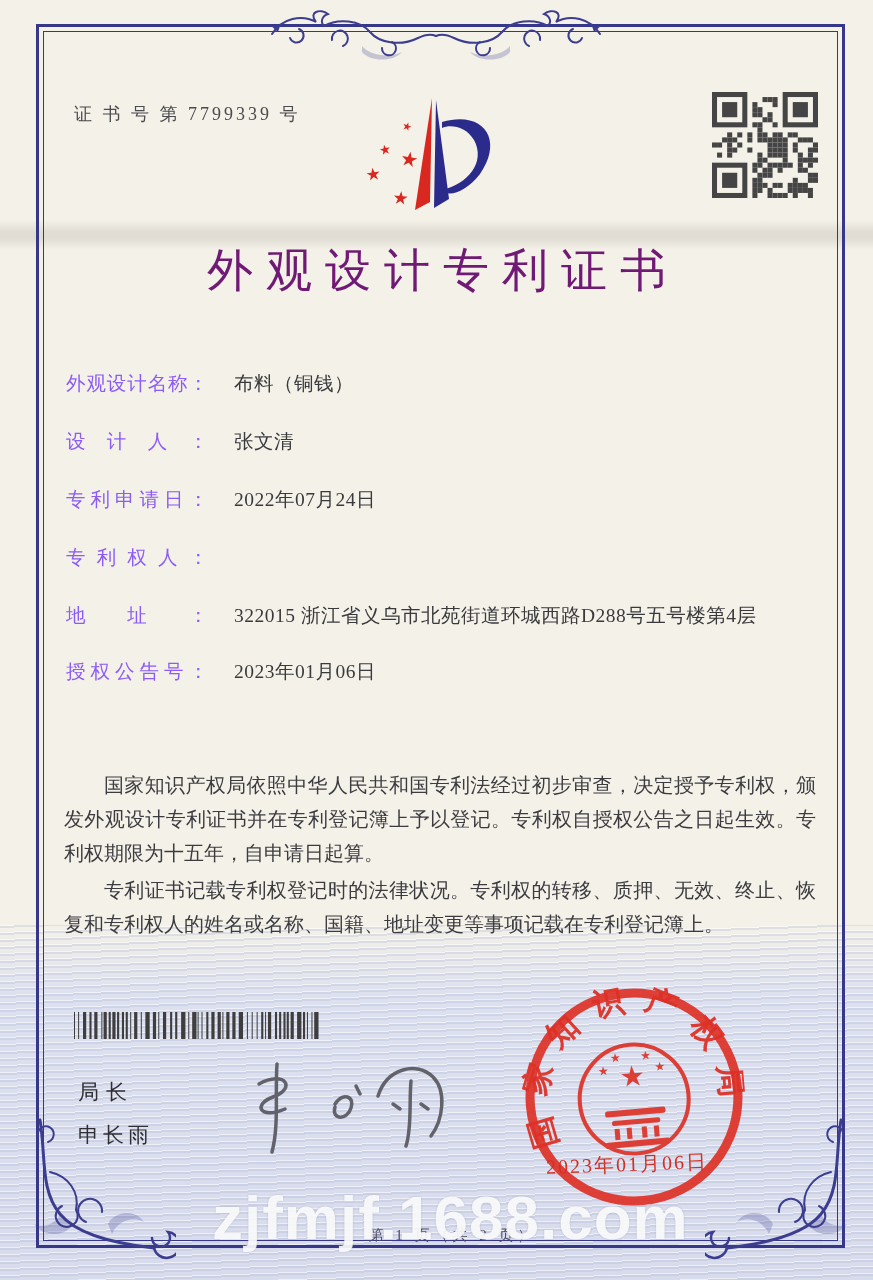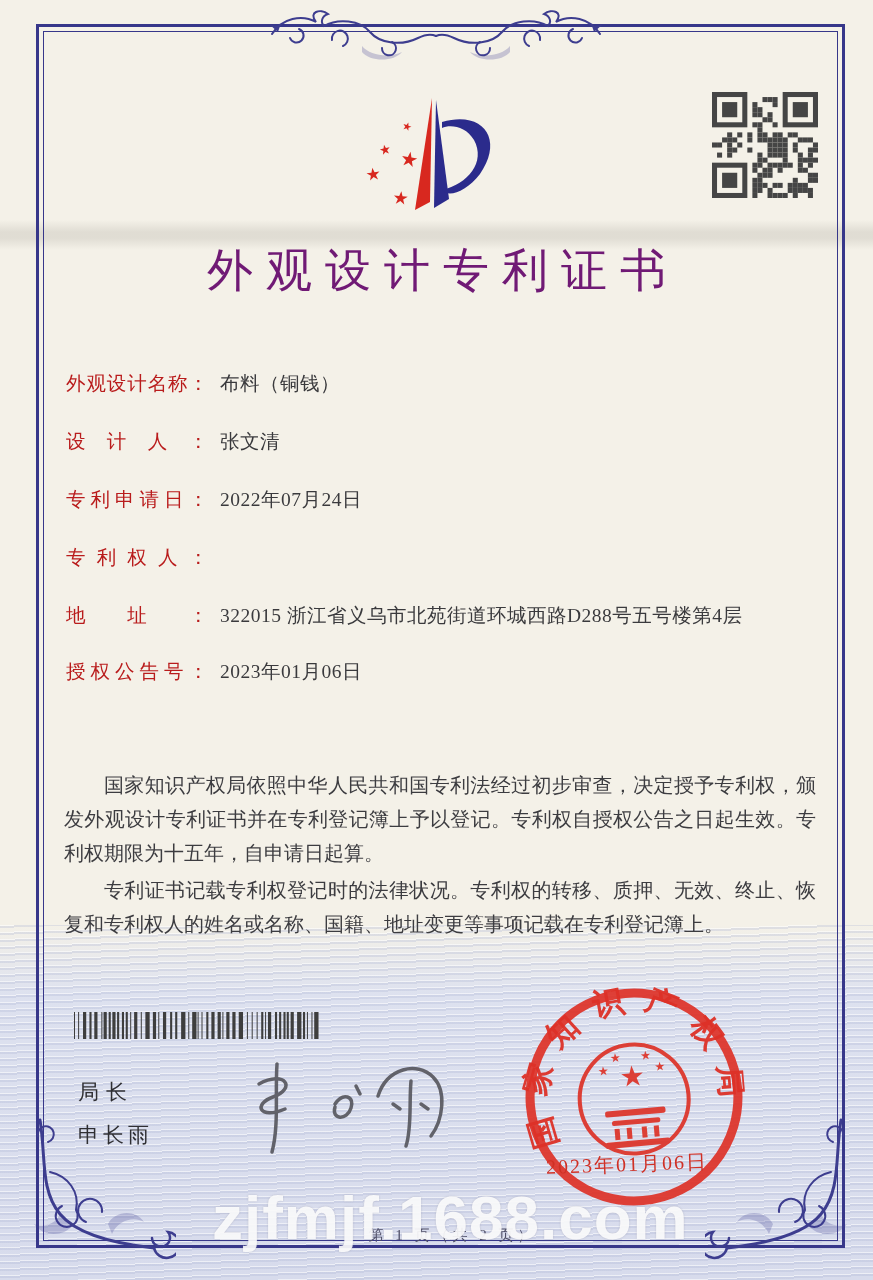--- a/index.html
+++ b/index.html
@@ -46,23 +46,23 @@
     position:absolute; left:0; top:240px; width:100%;
     text-align:center; font-size:46px; font-weight:500; letter-spacing:13px;
     color:#701a75; text-indent:13px;
   }
 
   .fields { position:absolute; left:66px; top:370px; width:760px; font-size:19.5px; }
   .frow { display:flex; align-items:flex-start; margin-bottom:30px; line-height:28px; }
   .flabel {
     flex:0 0 142px; width:142px;
     text-align:justify; text-align-last:justify;
-    color:#b91c1c;
-  }
-  .fvalue { margin-left:12px; max-width:590px; letter-spacing:.5px; color:#3a3a3d; }
+    color:#8b5cf6;
+  }
+  .fvalue { margin-left:26px; max-width:590px; letter-spacing:.5px; color:#3a3a3d; }
   .frow.grant { margin-top:-2px; }
   .grant-right { margin-left:60px; display:flex; }
   .grant-right .glabel { letter-spacing:2px; }
   .grant-right .gvalue { margin-left:8px; letter-spacing:1px; }
 
   .paras { position:absolute; left:64px; top:768px; width:752px; font-size:20px; line-height:34px; text-align:justify; color:#3c3c40; }
   .paras p { text-indent:2em; margin-bottom:3px; }
 
   .barcode { position:absolute; left:74px; top:1012px; }
 
@@ -128,20 +128,21 @@
   </g>
 </svg>
 <svg class="ornament orn-br" width="150" height="145" viewBox="0 0 150 145">
   <g fill="none" stroke="#3d3d8f" stroke-linecap="round" transform="translate(150,0) scale(-1,1)">
     <use href="#cflo"></use>
   </g>
 </svg>
 
 <div class="content">
 
+  <div class="cert-no">证 书 号 第 7799339 号</div>
 
   <svg class="logo" width="175" height="135" viewBox="0 0 175 135">
     <g fill="#d8281f" font-size="14" text-anchor="middle">
       <text x="62" y="42" font-size="11" transform="rotate(18 62 42)">★</text>
       <text x="42" y="66" font-size="13" transform="rotate(-12 42 66)">★</text>
       <text x="64" y="78" font-size="20" transform="rotate(10 64 78)">★</text>
       <text x="30" y="92" font-size="17" transform="rotate(-8 30 92)">★</text>
       <text x="56" y="116" font-size="18" transform="rotate(6 56 116)">★</text>
     </g>
     <path d="M88,10 L71,122 L86,114 Z" fill="#d8281f"></path>

